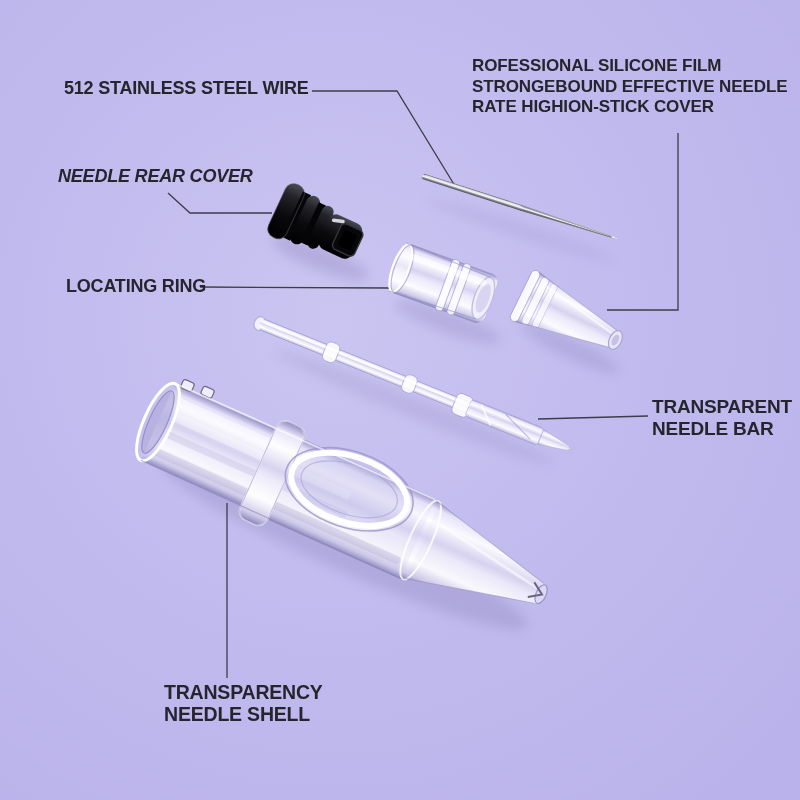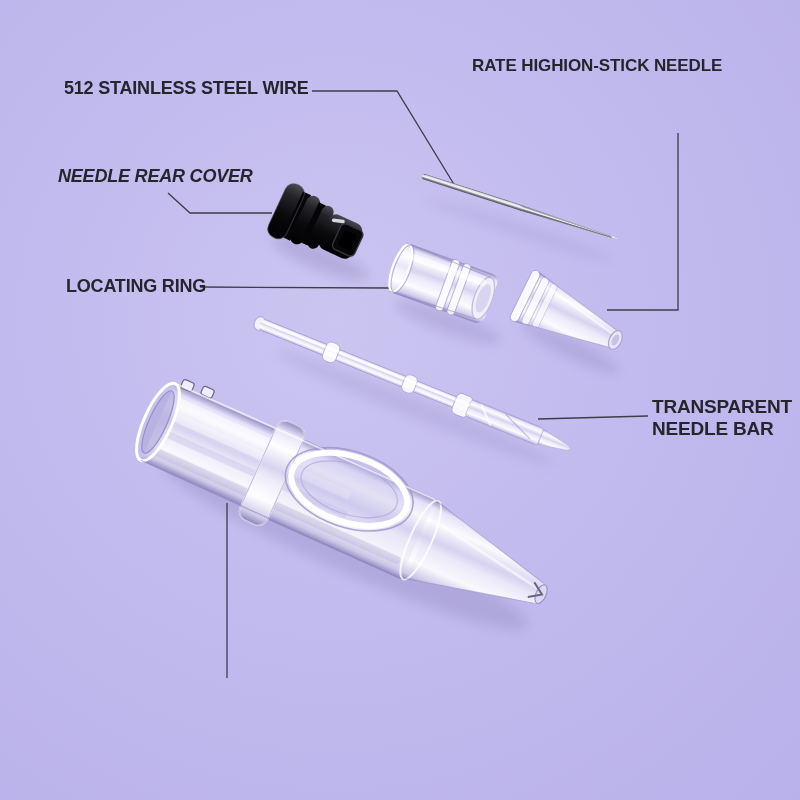--- a/index.html
+++ b/index.html
@@ -160,26 +160,32 @@
       <ellipse cx="420" cy="0" rx="5" ry="10" fill="#dcd8f1" stroke="#9a93c8" stroke-width="1.2"></ellipse>
       <path d="M409,-8 L421,0 L409,8" fill="none" stroke="#6b6485" stroke-width="2"></path>
       <line x1="0" y1="-42" x2="285" y2="-43" stroke="#ffffff" stroke-width="2" opacity="0.65"></line>
       <line x1="0" y1="42" x2="285" y2="43" stroke="#8c85bd" stroke-width="1.2" opacity="0.6"></line>
     </g>
   </svg>
 
   <div class="lbl" id="lbl-wire">512 STAINLESS STEEL WIRE</div>
 
   <div class="lbl" id="lbl-features">
-    <span>RATE HIGHION-STICK NEEDLE</span>
+    <span>ROFESSIONAL SILICONE FILM</span>
+    <span>STRONGEBOUND EFFECTIVE NEEDLE</span>
+    <span>RATE HIGHION-STICK COVER</span>
   </div>
 
   <div class="lbl" id="lbl-rear-cover">NEEDLE REAR COVER</div>
 
   <div class="lbl" id="lbl-needle-bar">
     <span>TRANSPARENT</span>
     <span>NEEDLE BAR</span>
   </div>
 
   <div class="lbl" id="lbl-locating-ring">LOCATING RING</div>
 
+  <div class="lbl" id="lbl-needle-shell">
+    <span>TRANSPARENCY</span>
+    <span>NEEDLE SHELL</span>
+  </div>
 
 </div>
 
 </body></html>

